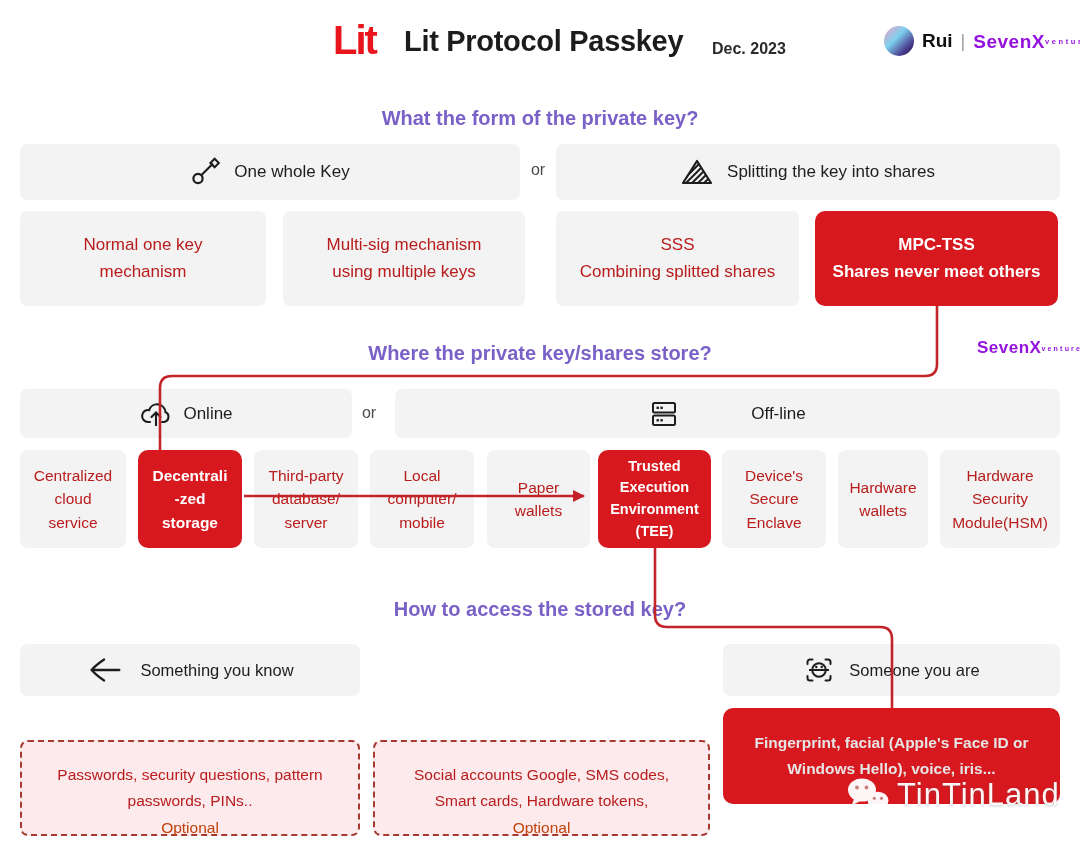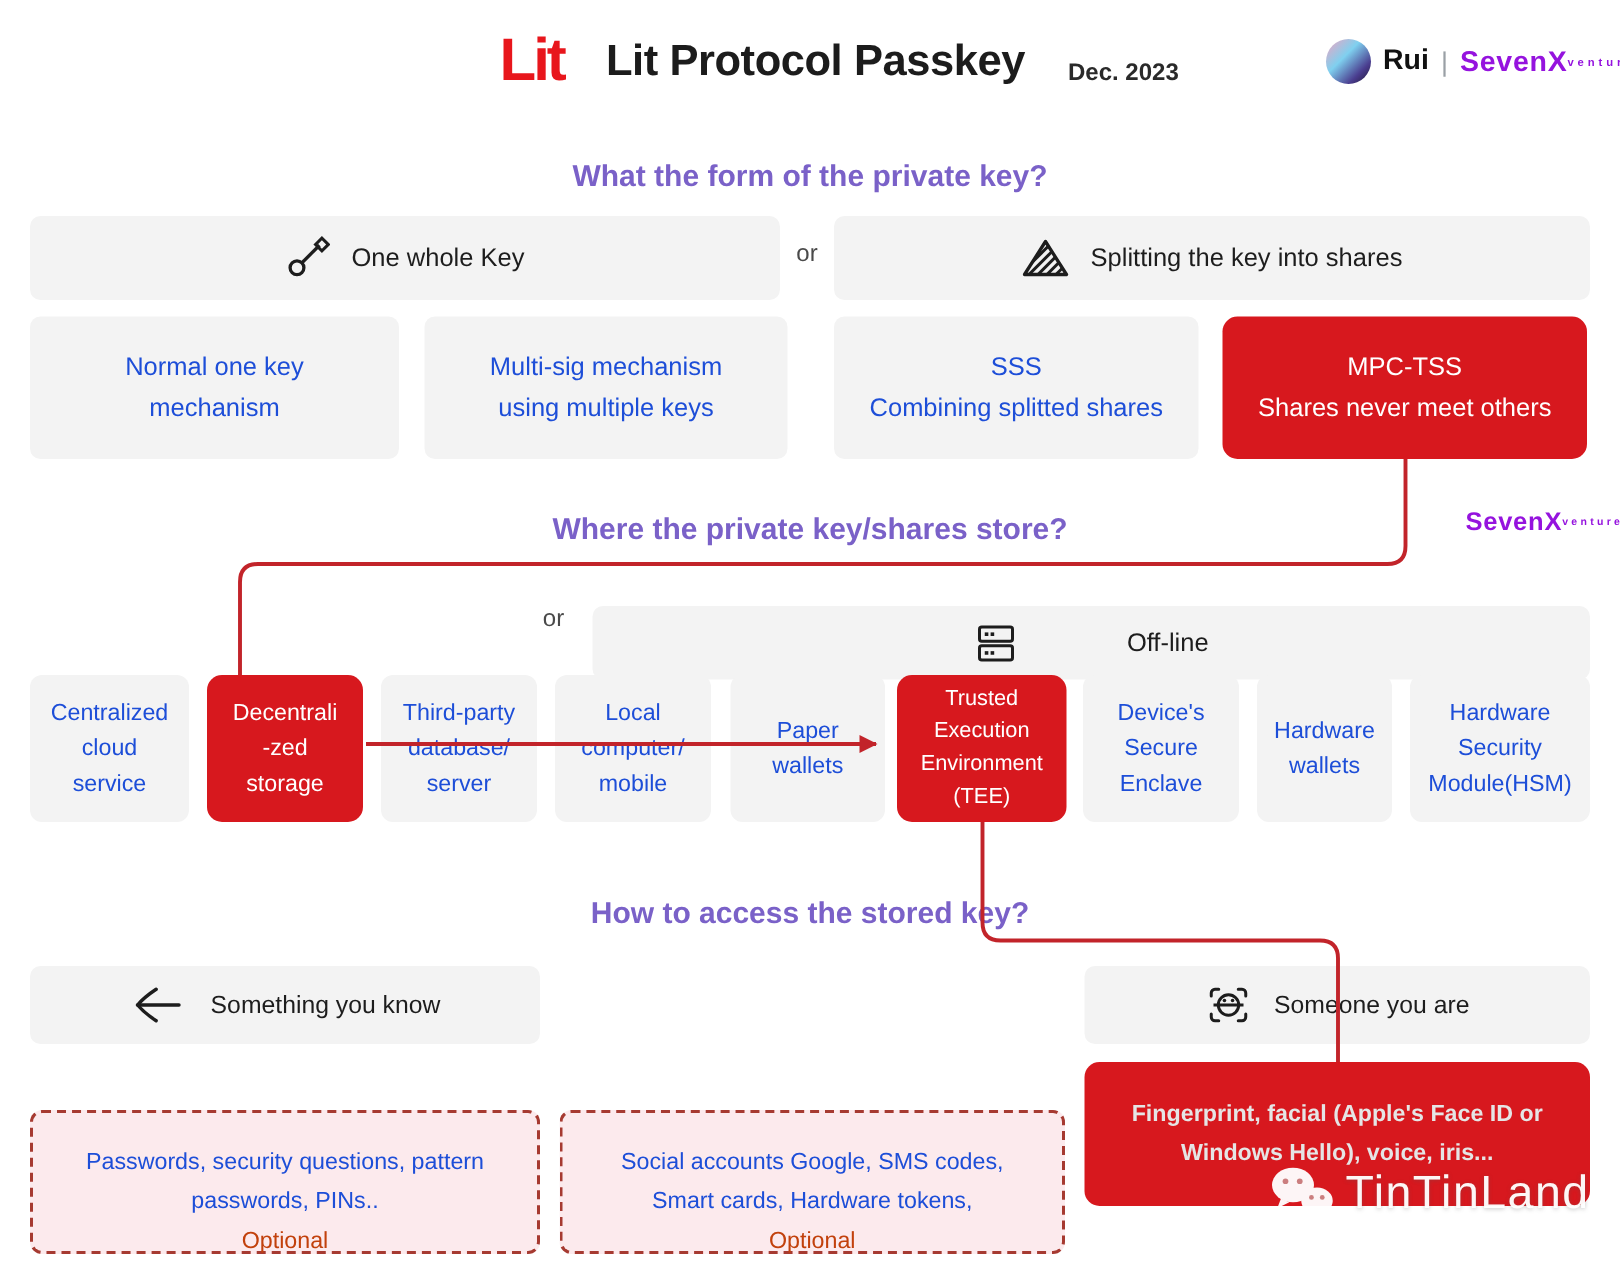--- a/index.html
+++ b/index.html
@@ -24,23 +24,23 @@
   .sevenx.mid .sx-sub{font-size:7px;letter-spacing:2.2px;}
   
   .heading{left:0;width:1080px;text-align:center;font-size:20px;font-weight:700;color:#7a61c8;}
   
   .opt{background:#f3f3f3;border-radius:7px;display:flex;align-items:center;justify-content:center;
        gap:14px;font-size:17px;color:#1d1d1d;}
   .opt .icon{flex:0 0 auto;display:flex;}
   .or{font-size:16px;color:#4a4a4a;text-align:center;}
   
   .card{background:#f3f3f3;border-radius:7px;display:flex;align-items:center;justify-content:center;
-        text-align:center;white-space:pre-line;font-size:17px;line-height:1.55;color:#1d4ed8;padding:4px;box-sizing:border-box;}
+        text-align:center;white-space:pre-line;font-size:17px;line-height:1.55;color:#b91c1c;padding:4px;box-sizing:border-box;}
   .card.small{font-size:15.5px;line-height:1.5;border-radius:8px;}
-  .card.red{background:#d7181e;color:#ffffff;font-weight:400;border-radius:10px;}
+  .card.red{background:#d7181e;color:#ffffff;font-weight:700;border-radius:10px;}
   .card.pink{background:#fceaed;border:2px dashed #a63a31;border-radius:8px;font-size:15.5px;line-height:1.65;margin-top:32px;}
   .card.redbig{background:#d7181e;color:#e5e5e5;font-weight:700;border-radius:10px;font-size:15.5px;line-height:1.65;}
   .optional{font-size:15.5px;color:#c2410c;text-align:center;}
   
   .overlay{position:absolute;left:0;top:0;pointer-events:none;z-index:5;}
   
   .watermark{left:845px;top:775px;display:flex;align-items:center;gap:6px;z-index:6;}
   .wm-text{font-size:31px;color:rgba(255,255,255,0.96);letter-spacing:1px;
            text-shadow:0 1px 3px rgba(90,90,90,0.35);}
   svg.ic{display:block;}
@@ -119,24 +119,34 @@
   <div class="abs card red" style="left:815px;top:211px;width:243px;height:95px">MPC-TSS
 Shares never meet others</div>
 
   <div class="abs heading" style="top:342px">Where the private key/shares store?</div>
 
   <div class="abs sevenx mid" style="left:977px;top:339px">
     <span class="sx-name">SevenX</span>
     <span class="sx-sub">ventures</span>
   </div>
 
+  <div class="abs opt" style="left:20px;top:389px;width:332px;height:49px;gap:10px">
+    <span class="icon">
+      <svg class="ic" width="34" height="30" viewBox="0 0 34 30">
+        <path d="M11 23 H9 a6 6 0 1 1 1.2-11.9 A8.3 8.3 0 0 1 26.4 13 a5.3 5.3 0 0 1 -1.2 10 H23" fill="none" stroke="#1d1d1d" stroke-width="2.1" stroke-linecap="round"></path>
+        <line x1="17" y1="27" x2="17" y2="14" stroke="#1d1d1d" stroke-width="2.1"></line>
+        <polyline points="12.5,18 17,13.5 21.5,18" fill="none" stroke="#1d1d1d" stroke-width="2.1" stroke-linecap="round"></polyline>
+      </svg>
+    </span>
+    <span>Online</span>
+  </div>
 
   <div class="abs or" style="left:355px;top:404px;width:28px">or</div>
 
-  <div class="abs opt" style="left:395px;top:404px;width:665px;height:49px;gap:72px">
+  <div class="abs opt" style="left:395px;top:389px;width:665px;height:49px;gap:72px">
     <span class="icon">
       <svg class="ic" width="30" height="30" viewBox="0 0 30 30">
         <rect x="4" y="4" width="22" height="9.5" rx="1.5" fill="none" stroke="#1d1d1d" stroke-width="2"></rect>
         <rect x="4" y="16.5" width="22" height="9.5" rx="1.5" fill="none" stroke="#1d1d1d" stroke-width="2"></rect>
         <rect x="7.5" y="7.6" width="2.4" height="2.4" fill="#1d1d1d"></rect>
         <rect x="11.4" y="7.6" width="2.4" height="2.4" fill="#1d1d1d"></rect>
         <rect x="7.5" y="20.1" width="2.4" height="2.4" fill="#1d1d1d"></rect>
         <rect x="11.4" y="20.1" width="2.4" height="2.4" fill="#1d1d1d"></rect>
       </svg>
     </span>

